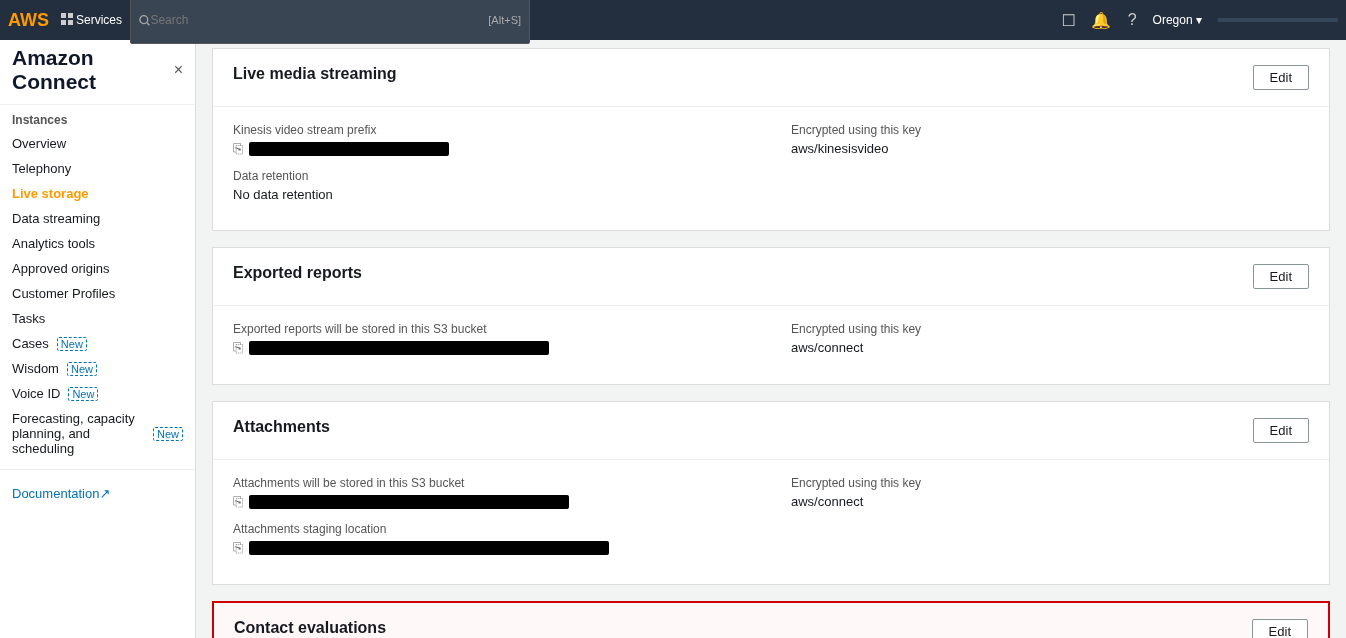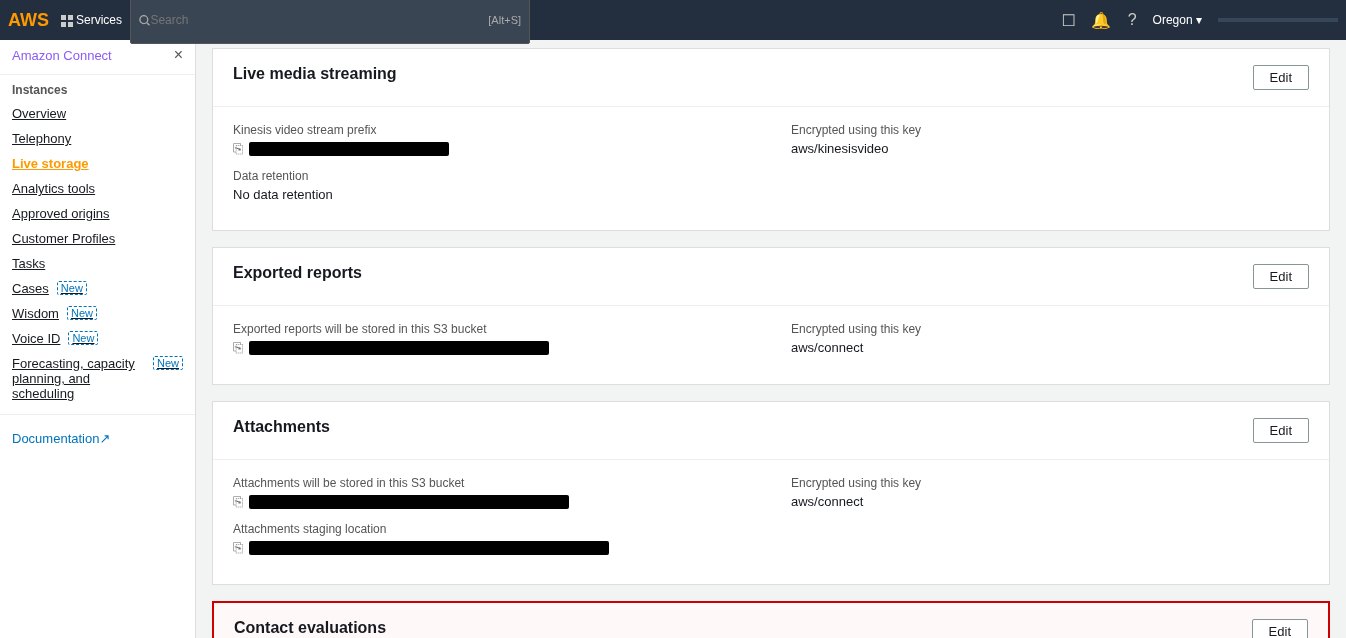--- a/index.html
+++ b/index.html
@@ -20,21 +20,21 @@
     .aws-logo {
       color: #ff9900;
       font-size: 18px;
       font-weight: bold;
       margin-right: 4px;
     }
     .services-btn {
       color: #fff;
       font-size: 12px;
       display: flex;
-      align-items: flex-end;
+      align-items: flex-start;
       gap: 3px;
       cursor: pointer;
     }
     .search-bar {
       background: #3a4553;
       border: 1px solid #555;
       border-radius: 2px;
       display: flex;
       align-items: center;
       padding: 16px 8px;
@@ -93,44 +93,43 @@
       padding: 0;
     }
     .sidebar-header {
       display: flex;
       align-items: center;
       justify-content: space-between;
       padding: 14px 12px 10px 12px;
       border-bottom: 1px solid #eee;
     }
     .sidebar-title {
-      color: #8b5cf6;
-      font-size: 13px;
-      font-weight: normal;
+      color: #0f172a;
+      font-size: 21px;
+      font-weight: bold;
     }
     .close-btn {
       color: #555;
       cursor: pointer;
       font-size: 16px;
     }
     .sidebar-section {
       padding: 8px 12px 4px 12px;
       font-size: 12px;
       color: #555;
       font-weight: bold;
     }
     .sidebar-item {
       padding: 5px 12px;
       font-size: 13px;
       color: #16191f;
       cursor: pointer;
       display: flex;
-      align-items: flex-start;
+      align-items: center;
       gap: 4px;
-      text-decoration: underline;
     }
     .sidebar-item.active {
       color: #ff9900;
       font-weight: bold;
     }
     .badge-new-dotted {
       color: #0073bb;
       font-size: 11px;
       border: 1px dashed #0073bb;
       border-radius: 2px;
@@ -283,20 +282,23 @@
         <div class="sidebar-item">
           <span>Overview</span>
         </div>
         <div class="sidebar-item">
           <span>Telephony</span>
         </div>
         <div class="sidebar-item active">
           <span>Live storage</span>
         </div>
         <div class="sidebar-item">
+          <span>Data streaming</span>
+        </div>
+        <div class="sidebar-item">
           <span>Analytics tools</span>
         </div>
         <div class="sidebar-item">
           <span>Approved origins</span>
         </div>
         <div class="sidebar-item">
           <span>Customer Profiles</span>
         </div>
         <div class="sidebar-item">
           <span>Tasks</span>

